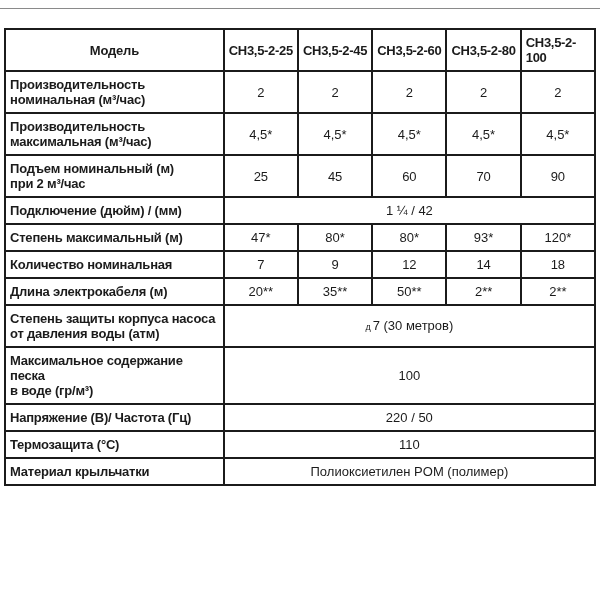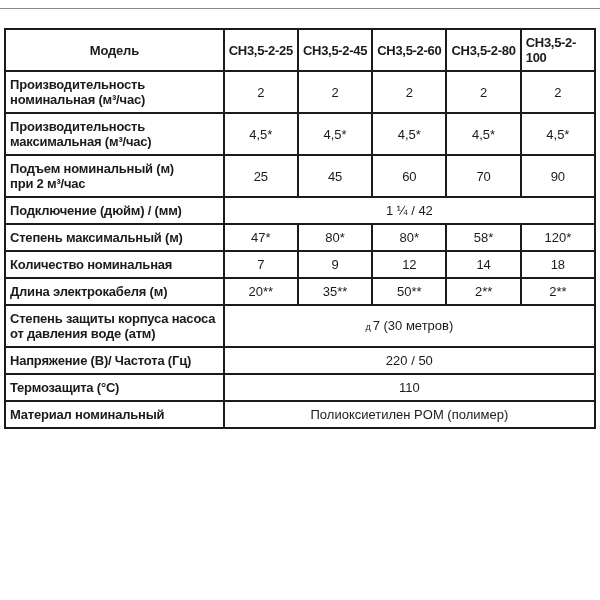--- a/index.html
+++ b/index.html
@@ -137,51 +137,56 @@
         </tr>
         <tr>
           <td class="row-label">Подключение (дюйм) / (мм)</td>
           <td colspan="5" class="merged-val"><span>1 ¼ / 42</span></td>
         </tr>
         <tr>
           <td class="row-label">Степень максимальный (м)</td>
           <td class="cell-val">47*</td>
           <td class="cell-val">80*</td>
           <td class="cell-val">80*</td>
-          <td class="cell-val">58*</td>
+          <td class="cell-val">93*</td>
           <td class="cell-val">120*</td>
         </tr>
         <tr>
           <td class="row-label">Количество номинальная</td>
           <td class="cell-val">7</td>
           <td class="cell-val">9</td>
           <td class="cell-val">12</td>
           <td class="cell-val">14</td>
           <td class="cell-val">18</td>
         </tr>
         <tr>
           <td class="row-label">Длина электрокабеля (м)</td>
           <td class="cell-val">20**</td>
           <td class="cell-val">35**</td>
           <td class="cell-val">50**</td>
           <td class="cell-val">2**</td>
           <td class="cell-val">2**</td>
         </tr>
         <tr>
           <td class="row-label">Степень защиты корпуса насоса
-от давления воде (атм)</td>
+от давления воды (атм)</td>
           <td colspan="5" class="merged-val"><span class="small-prefix">д</span><span>7  (30 метров)</span></td>
+        </tr>
+        <tr>
+          <td class="row-label">Максимальное содержание песка
+в воде (гр/м³)</td>
+          <td colspan="5" class="merged-val"><span>100</span></td>
         </tr>
         <tr>
           <td class="row-label">Напряжение (В)/ Частота (Гц)</td>
           <td colspan="5" class="merged-val"><span>220 / 50</span></td>
         </tr>
         <tr>
           <td class="row-label">Термозащита (°С)</td>
           <td colspan="5" class="merged-val"><span>110</span></td>
         </tr>
         <tr>
-          <td class="row-label">Материал номинальный</td>
+          <td class="row-label">Материал крыльчатки</td>
           <td colspan="5" class="merged-val"><span>Полиоксиетилен POM (полимер)</span></td>
         </tr>
       </tbody>
   </table>
 </div>
 
 </body></html>

